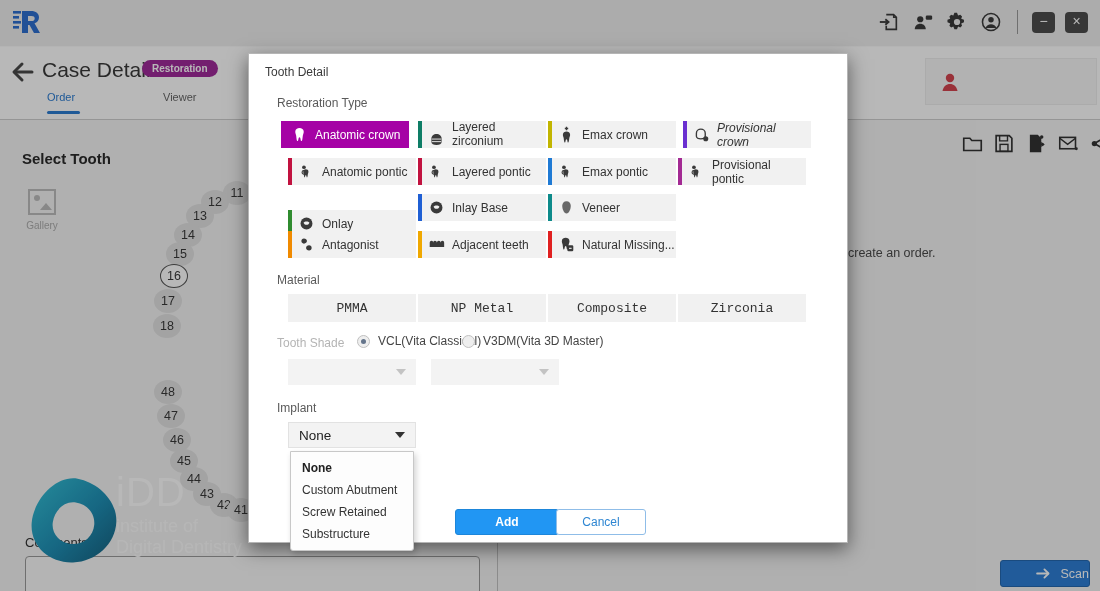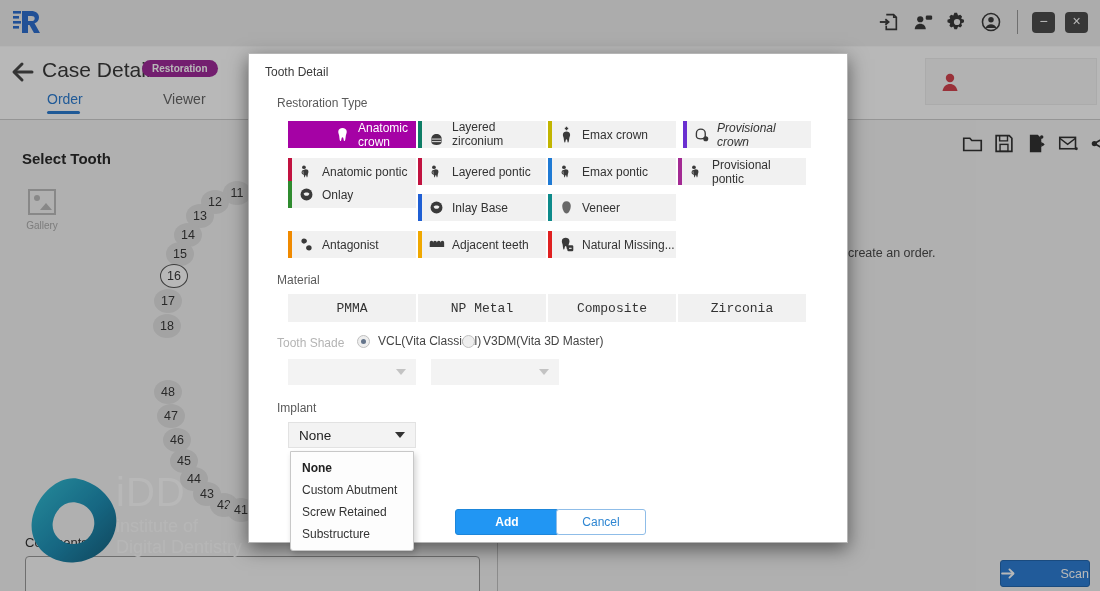--- a/index.html
+++ b/index.html
@@ -13,39 +13,39 @@
   .topbar-icons { position:absolute; right:12px; top:10px; display:flex; align-items:center; gap:10px; }
   .tb-icon { width:24px; height:24px; display:flex; align-items:center; justify-content:center; cursor:pointer; }
   .tb-divider { width:1px; height:24px; background:#9a9a9a; margin:0 4px; }
   .win-btn { width:23px; height:21px; background:#4d4d4d; border-radius:4px; color:#fff; font-size:14px; line-height:19px; text-align:center; cursor:pointer; }
 
   
   .header { position:absolute; left:0; top:47px; width:1100px; height:73px; background:#ffffff; border-bottom:1px solid #cfcfcf; }
   .back-arrow { position:absolute; left:10px; top:12px; width:26px; height:26px; cursor:pointer; }
   .page-title { position:absolute; left:42px; top:11px; font-size:21px; color:#3a3a3a; }
   .badge { position:absolute; left:142px; top:13px; background:#a02a9a; color:#fff; font-size:10px; font-weight:bold; padding:3px 10px; border-radius:10px; }
-  .tab { position:absolute; top:44px; font-size:14px; color:#666; cursor:pointer; }
+  .tab { position:absolute; top:44px; font-size:11px; color:#666; cursor:pointer; }
   .tab.active { color:#2d7dd2; }
   .tab-underline { position:absolute; left:47px; top:64px; width:33px; height:3px; background:#2d7dd2; border-radius:2px; }
   .avatar-panel { position:absolute; left:925px; top:11px; width:172px; height:47px; background:#f7f7f7; border:1px solid #eee; display:flex; align-items:center; padding-left:12px; }
 
   
   .content { position:absolute; left:0; top:120px; width:976px; height:471px; background:#f4f4f4; }
   .v-divider { position:absolute; left:497px; top:0; width:1px; height:471px; background:#c2c2c2; }
   .select-tooth-title { position:absolute; left:22px; top:30px; font-size:15px; font-weight:bold; color:#2a2a2a; }
   .gallery { position:absolute; left:22px; top:66px; width:40px; text-align:center; cursor:pointer; }
   .gallery-label { font-size:10px; color:#adadad; margin-top:2px; }
   .tooth { position:absolute; width:28px; height:24px; background:#e2e2e2; border-radius:50%; font-size:12.5px; color:#3a3a3a; display:flex; align-items:center; justify-content:center; cursor:pointer; }
   .tooth.selected { background:#ffffff; border:1.5px solid #555; }
   .hint-text { position:absolute; left:848px; top:126px; font-size:12.5px; color:#4a4a4a; }
   .doc-toolbar { position:absolute; left:960px; top:12px; display:flex; gap:8px; }
   .doc-toolbar .tb-icon { width:24px; height:22px; }
   .comments-label { position:absolute; left:25px; top:415px; font-size:13px; color:#333; }
   .comments-box { position:absolute; left:25px; top:436px; width:455px; height:60px; background:#fafafa; border:1px solid #9a9a9a; border-radius:4px; resize:none; font-family:"Liberation Sans",sans-serif; font-size:12px; padding:6px; }
-  .scan-btn { position:absolute; left:1000px; top:440px; width:90px; height:27px; background:#2e7fd6; border:1px solid #2568b0; border-radius:3px; color:#fff; font-size:12.5px; display:flex; align-items:center; justify-content:space-between; gap:10px; cursor:pointer; }
+  .scan-btn { position:absolute; left:1000px; top:440px; width:90px; height:27px; background:#2e7fd6; border:1px solid #2568b0; border-radius:3px; color:#fff; font-size:12.5px; display:flex; align-items:center; justify-content:flex-end; gap:10px; cursor:pointer; }
 
   
   .watermark { position:absolute; left:28px; top:352px; width:270px; height:115px; pointer-events:none; }
   .wm-text { position:absolute; left:88px; top:0; color:#fff; }
   .wm-idd { font-size:40px; line-height:40px; letter-spacing:1px; }
   .wm-sub { font-size:18px; line-height:21px; font-weight:300; color:#fdfdfd; }
 
   
   .overlay { position:absolute; left:0; top:0; width:1100px; height:591px; background:rgba(0,0,0,0.28); z-index:10; }
   .modal { position:absolute; left:248px; top:53px; width:600px; height:490px; background:#ffffff; border:1px solid #b5b5b5; box-shadow:0 6px 18px rgba(0,0,0,0.5); z-index:20; }
@@ -245,21 +245,21 @@
     </div>
   </div>
 
   <div class="overlay"></div>
 
   <div class="modal">
     <div class="modal-title">Tooth Detail</div>
 
     <div class="section-label" style="left:28px;top:42px;">Restoration Type</div>
     <div id="resto-grid">
-        <div class="resto-btn selected" style="left: 39px; top: 67px; padding-left: 36px;">
+        <div class="resto-btn selected" style="left: 32px; top: 67px;">
           <div class="accent" style="background:transparent"></div>
           <div class="r-icon">
             <svg viewBox="0 0 20 20" width="17" height="17">
               <path d="M10 2.4c-2.5 0-5 1.5-5 4.3 0 1.9.8 2.9 1.1 4.7.3 2.2.5 6.3 1.7 6.3 1.1 0 .7-4.6 2.2-4.6s1.1 4.6 2.2 4.6c1.2 0 1.4-4.1 1.7-6.3.3-1.8 1.1-2.8 1.1-4.7 0-2.8-2.5-4.3-5-4.3z" fill="#ffffff"></path>
             </svg>
           </div>
           <span>Anatomic crown</span>
         </div>
         <div class="resto-btn" style="left: 169px; top: 67px; align-items: flex-end;">
           <div class="accent" style="background:#0e7d66"></div>
@@ -338,21 +338,21 @@
             <svg viewBox="0 0 20 20" width="17" height="17">
               <circle cx="7" cy="5" r="2.2" fill="#3a3a3a"></circle>
               <circle cx="7" cy="11" r="2.2" fill="none" stroke="#3a3a3a" stroke-width="1.3"></circle>
               <g transform="translate(3,6) scale(0.62)">
                 <path d="M10 2.4c-2.5 0-5 1.5-5 4.3 0 1.9.8 2.9 1.1 4.7.3 2.2.5 6.3 1.7 6.3 1.1 0 .7-4.6 2.2-4.6s1.1 4.6 2.2 4.6c1.2 0 1.4-4.1 1.7-6.3.3-1.8 1.1-2.8 1.1-4.7 0-2.8-2.5-4.3-5-4.3z" fill="#3a3a3a"></path>
               </g>
             </svg>
           </div>
           <span>Provisional pontic</span>
         </div>
-        <div class="resto-btn" style="left: 39px; top: 127px;">
+        <div class="resto-btn" style="left: 39px; top: 156px;">
           <div class="accent" style="background:#2f8b2f"></div>
           <div class="r-icon">
             <svg viewBox="0 0 20 20" width="17" height="17">
               <circle cx="10" cy="10" r="7" fill="#3a3a3a"></circle>
               <path d="M6.5 9c1.5-2 5.5-2 7 0-1 2-2 2.5-3.5 2.5S7.5 11 6.5 9z" fill="#f1f1f1"></path>
             </svg>
           </div>
           <span>Onlay</span>
         </div>
         <div class="resto-btn" style="left: 169px; top: 140px;">

